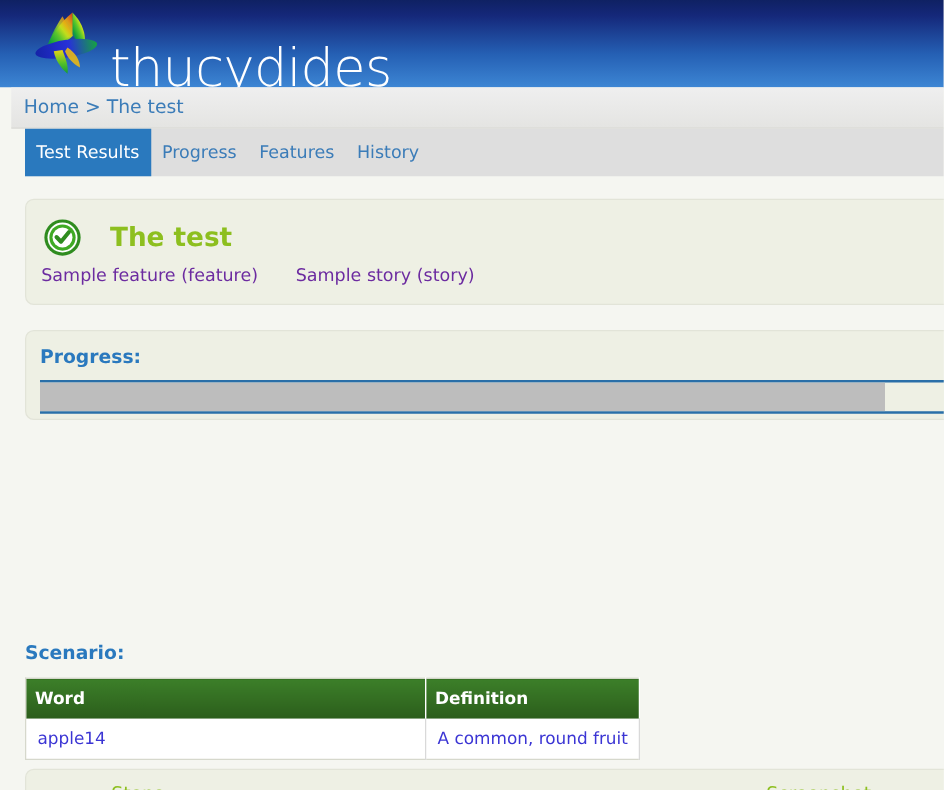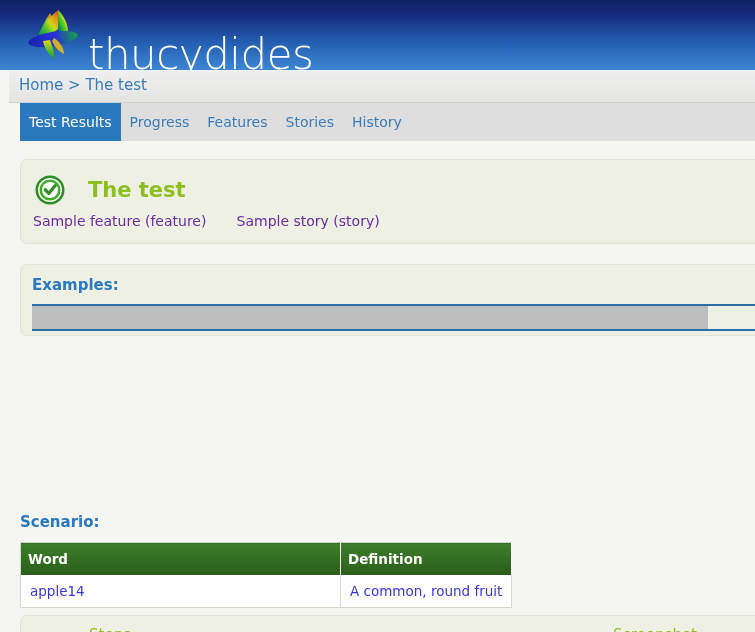--- a/index.html
+++ b/index.html
@@ -296,21 +296,20 @@
     <div class="breadcrumb">Home &gt; The test</div>
   </div>
 </div>
 
 <div class="tabbar">
   <div class="tabbar-inner">
     <div class="tabs">
       <div class="tab active">Test Results</div>
       <div class="tab">Progress</div>
       <div class="tab">Features</div>
-      <div class="tab">Stories</div>
       <div class="tab">History</div>
     </div>
   </div>
 </div>
 
 <div class="content">
 
   <div class="panel" id="title-panel">
     <div class="check-icon">
       <svg width="32" height="32" viewBox="0 0 32 32">
@@ -322,21 +321,21 @@
       </svg>
     </div>
     <div class="test-title">The test</div>
     <div class="tag-links">
       <a class="tag-link">Sample feature (feature)</a>
       <a class="tag-link">Sample story (story)</a>
     </div>
   </div>
 
   <div class="panel" id="scenario-panel">
-    <div class="scenario-label">Examples:</div>
+    <div class="scenario-label">Progress:</div>
     <div class="scenario-box">
       <div class="scenario-selection"></div>
     </div>
   </div>
 
   <div class="examples-label">Scenario:</div>
   <table class="examples-table">
     <thead>
       <tr>
         <th class="col-word">Word</th>

